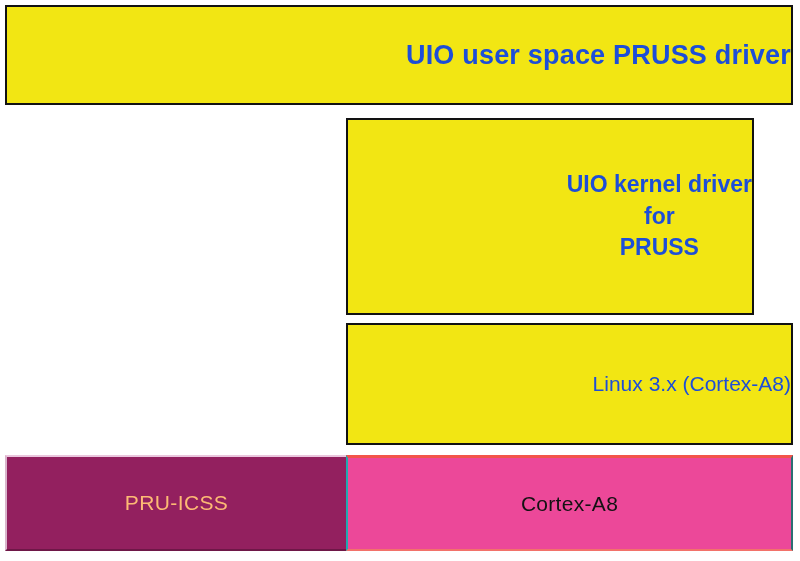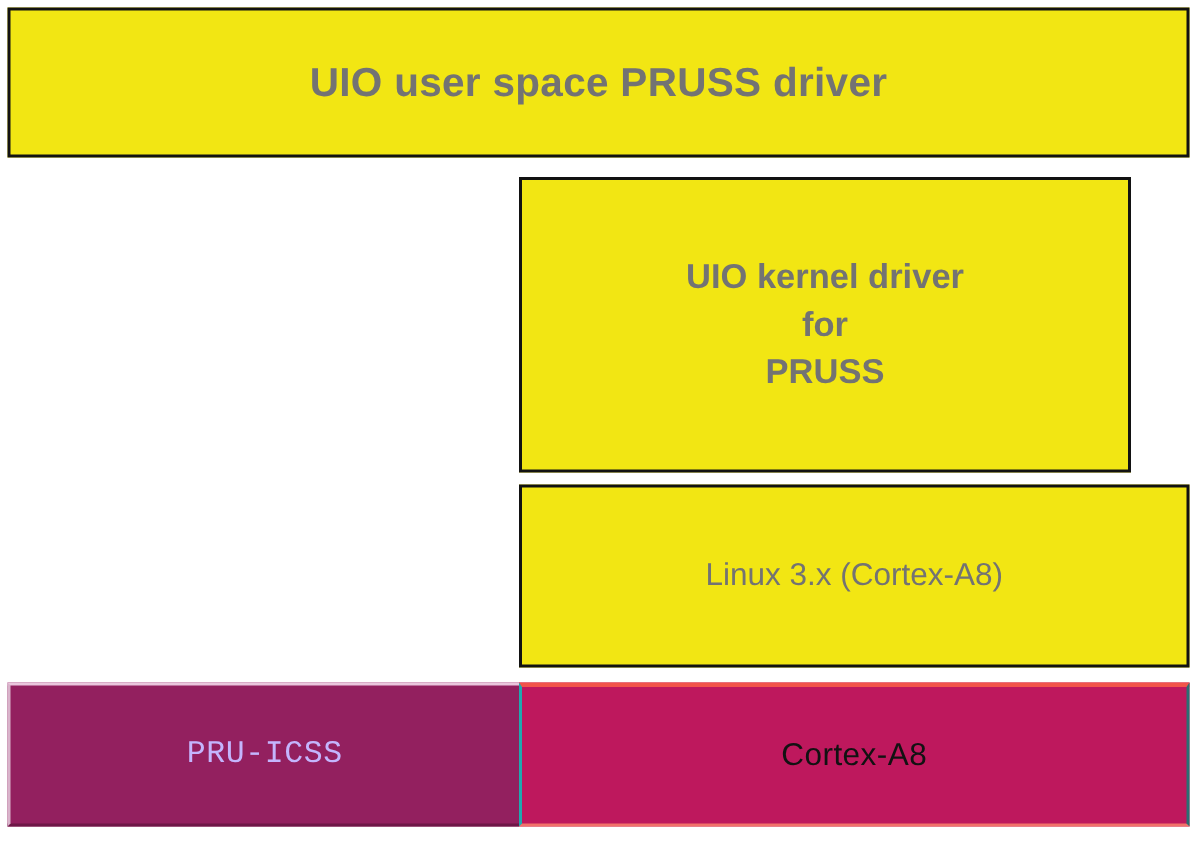--- a/index.html
+++ b/index.html
@@ -20,24 +20,24 @@
   }
 
   
   .layer-box {
     position: absolute;
     background: #f2e613;
     border: 2px solid #121212;
     box-sizing: border-box;
     display: flex;
     flex-direction: column;
-    align-items: center;
+    align-items: flex-end;
     justify-content: center;
     text-align: center;
-    color: #737373;
+    color: #1d4ed8;
   }
 
   
   #userspace-box {
     left: 5px;
     top: 5px;
     width: 788px;
     height: 100px;
   }
   #userspace-title {
@@ -105,29 +105,28 @@
     left: 0;
     width: 341px;
     background: #93205f;
     border-top: 2px solid #eac6dd;
     border-left: 2px solid #d9b4cb;
     border-bottom: 2px solid #6e1747;
     border-right: 0;
   }
   #pru-icss-label {
     font-size: 21px;
-    color: #c4b5fd;
+    color: #fdba74;
     letter-spacing: 0.4px;
-    font-family: Liberation Mono, monospace;
   }
 
   #cortex-a8-box {
     left: 341px;
     width: 447px;
-    background: #be185d;
+    background: #ec4899;
     border-top: 3px solid #f2544a;
     border-left: 2px solid #1fa9af;
     border-right: 2px solid #2b6e73;
     border-bottom: 2px solid #f2726a;
   }
   #cortex-a8-label {
     font-size: 21px;
     color: #121212;
     letter-spacing: 0.3px;
   }

